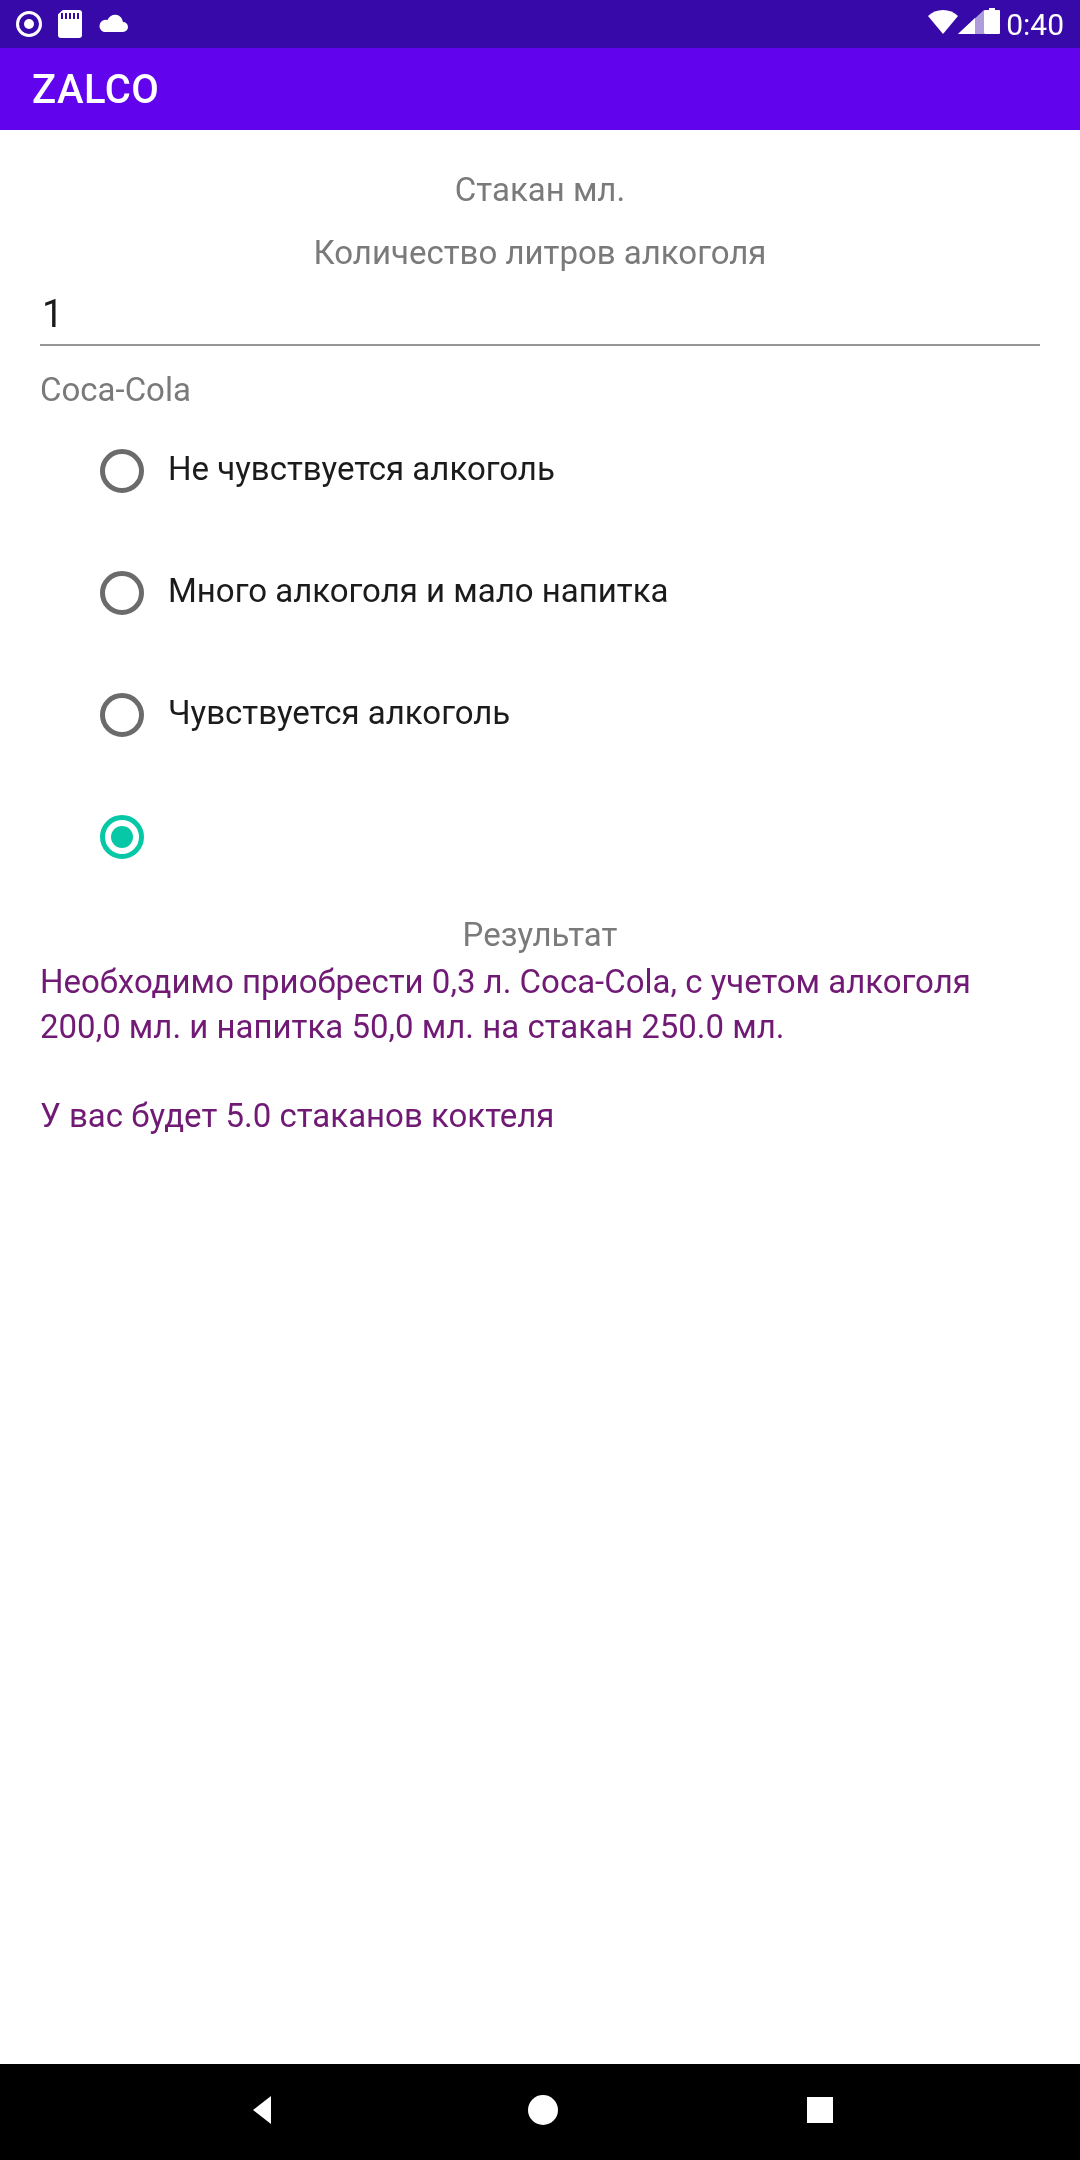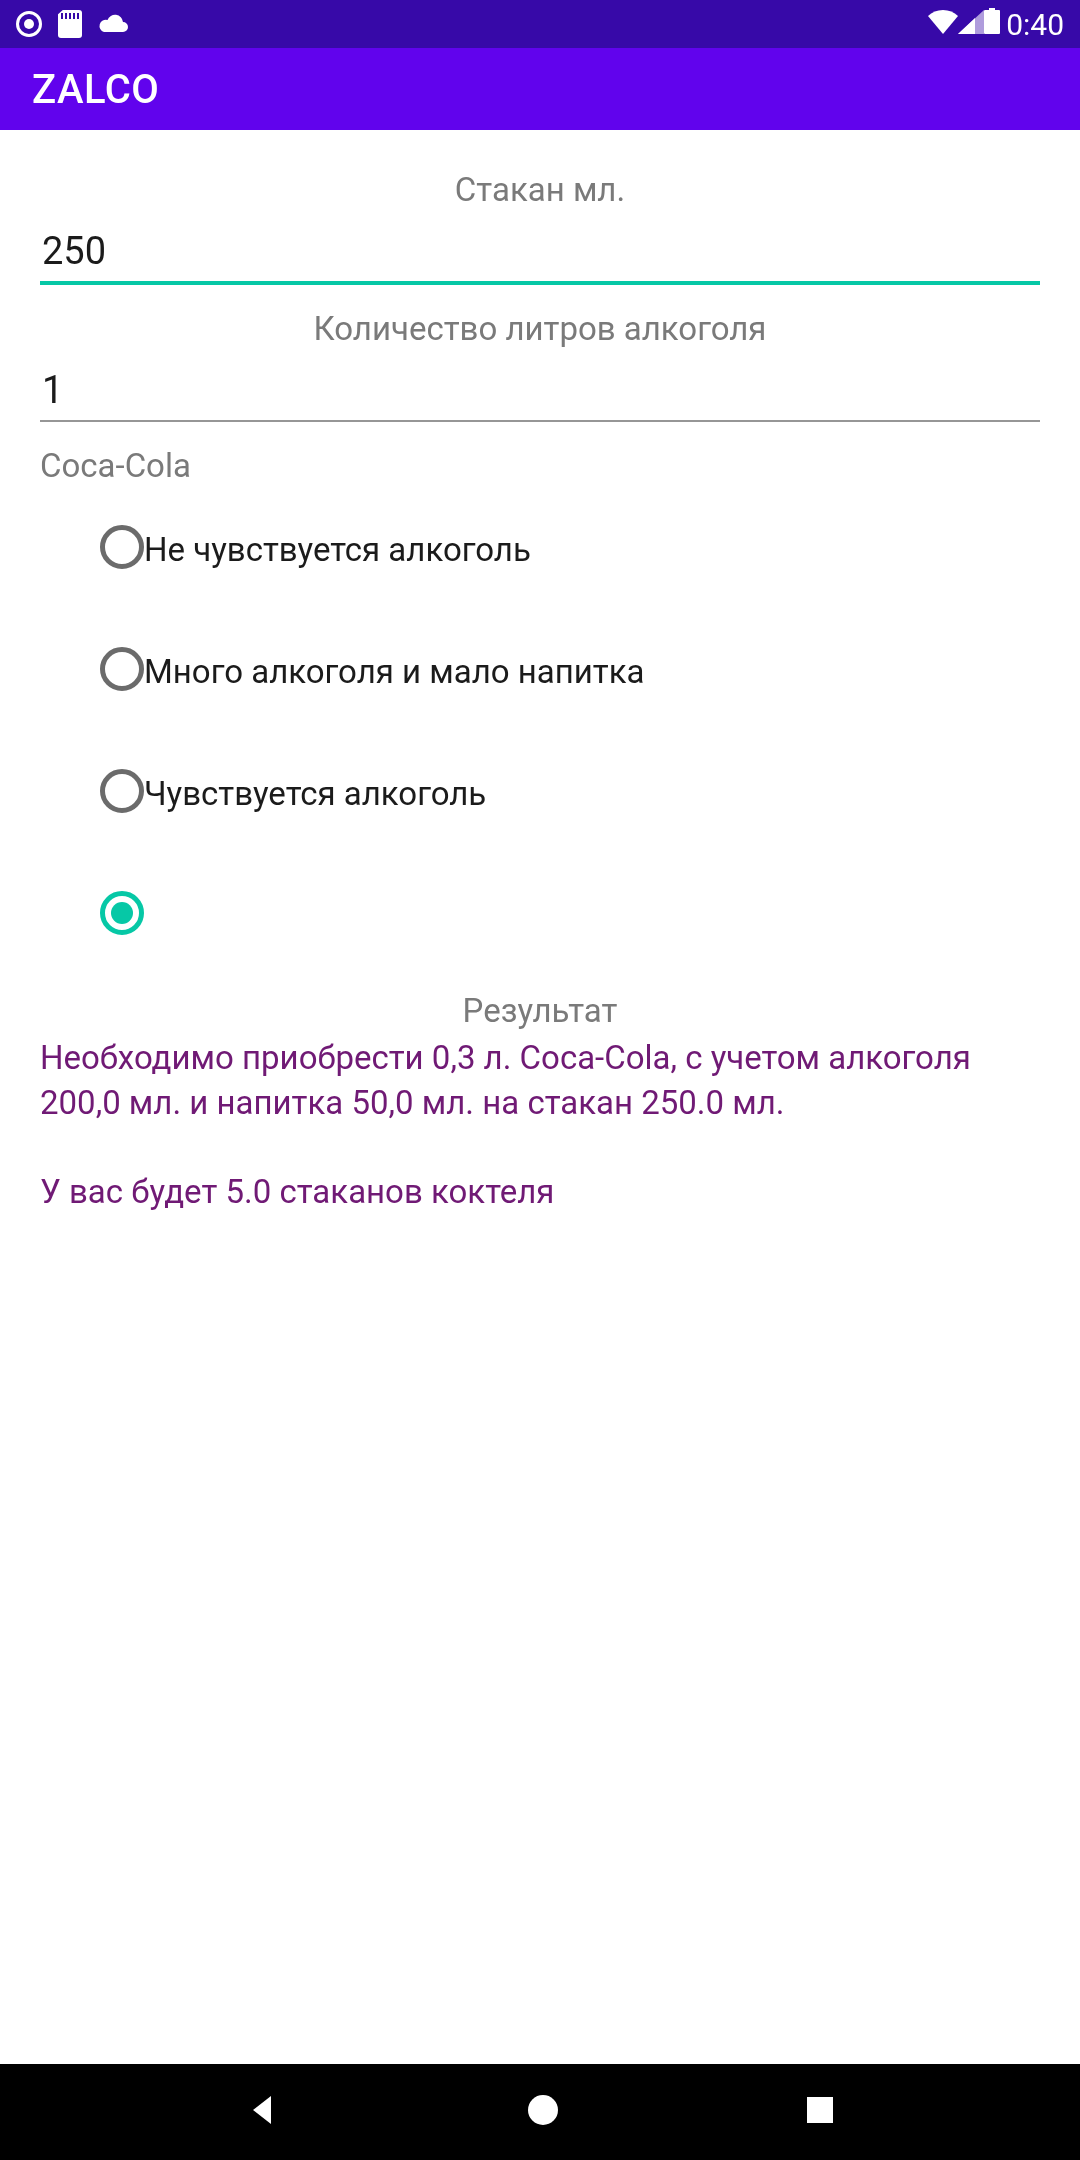--- a/index.html
+++ b/index.html
@@ -74,21 +74,22 @@
       margin-top: 24px;
     }
     .radio-group {
       display: flex;
       flex-direction: column;
       gap: 78px;
       padding: 40px 60px 30px 60px;
     }
     .radio-row {
       display: flex;
-      align-items: flex-end;
+      align-items: flex-start;
+      gap: 24px;
       cursor: pointer;
     }
     .radio-outer {
       width: 44px;
       height: 44px;
       border-radius: 50%;
       border: 5px solid #6b6b6b;
       display: flex;
       align-items: center;
       justify-content: center;
@@ -170,21 +171,20 @@
   </div>
 </div>
 
 <div class="app-bar">
   <span class="app-title">ZALCO</span>
 </div>
 
 <div class="content">
 
   <div class="field-label">Стакан мл.</div>
-  <input class="text-input active" value="250" style="">
 
   <div class="field-label" style="margin-top:24px">Количество литров алкоголя</div>
   <input class="text-input" value="1" style="">
 
   <div class="drink-label">Coca-Cola</div>
 
   <div class="radio-group">
     <label class="radio-row">
       <span class="radio-outer"></span>
       <span class="radio-label">Не чувствуется алкоголь</span>

